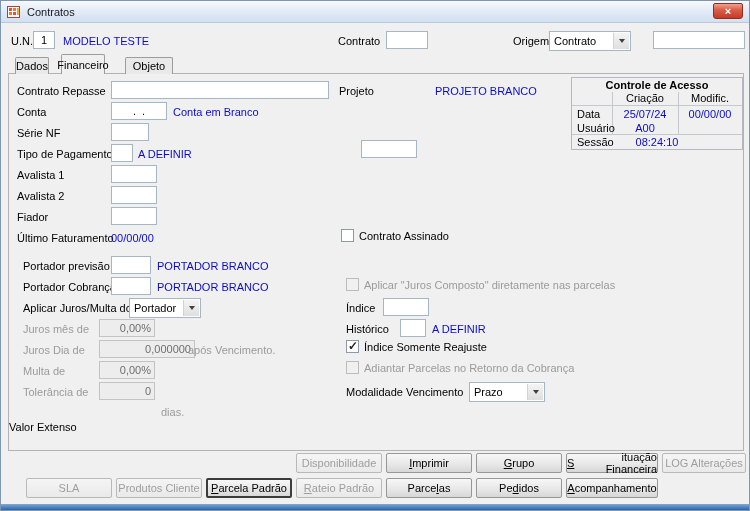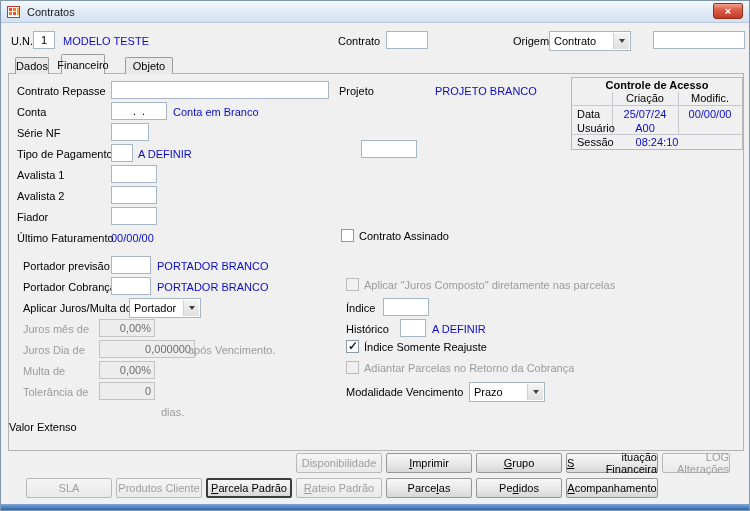--- a/index.html
+++ b/index.html
@@ -225,21 +225,21 @@
         <span class="arrow"></span>
       </span>
   </div>
 
   <span class="lbl z" style="left:8px;top:420px;">Valor Extenso</span>
 
   <button class="btn dis" style="left:295px;top:452px;width:86px;">Disponibilidade</button>
   <button class="btn" style="left:385px;top:452px;width:86px;"><u>I</u>mprimir</button>
   <button class="btn" style="left:475px;top:452px;width:86px;"><u>G</u>rupo</button>
   <button class="btn" style="left:565px;top:452px;width:92px;"><u>S</u>ituação Financeira</button>
-  <button class="btn dis" style="left:661px;top:452px;width:68px;">LOG Alterações</button>
+  <button class="btn dis" style="left:661px;top:452px;width:84px;">LOG Alterações</button>
 
   <button class="btn dis" style="left:25px;top:477px;width:86px;">SLA</button>
   <button class="btn dis" style="left:115px;top:477px;width:86px;">Produtos Cliente</button>
   <button class="btn default" style="left:205px;top:477px;width:86px;"><u>P</u>arcela Padrão</button>
   <button class="btn dis" style="left:295px;top:477px;width:86px;"><u>R</u>ateio Padrão</button>
   <button class="btn" style="left:385px;top:477px;width:86px;">Parce<u>l</u>as</button>
   <button class="btn" style="left:475px;top:477px;width:86px;">Pe<u>d</u>idos</button>
   <button class="btn" style="left:565px;top:477px;width:92px;"><u>A</u>companhamento</button>
 
   <div class="strip"></div>

